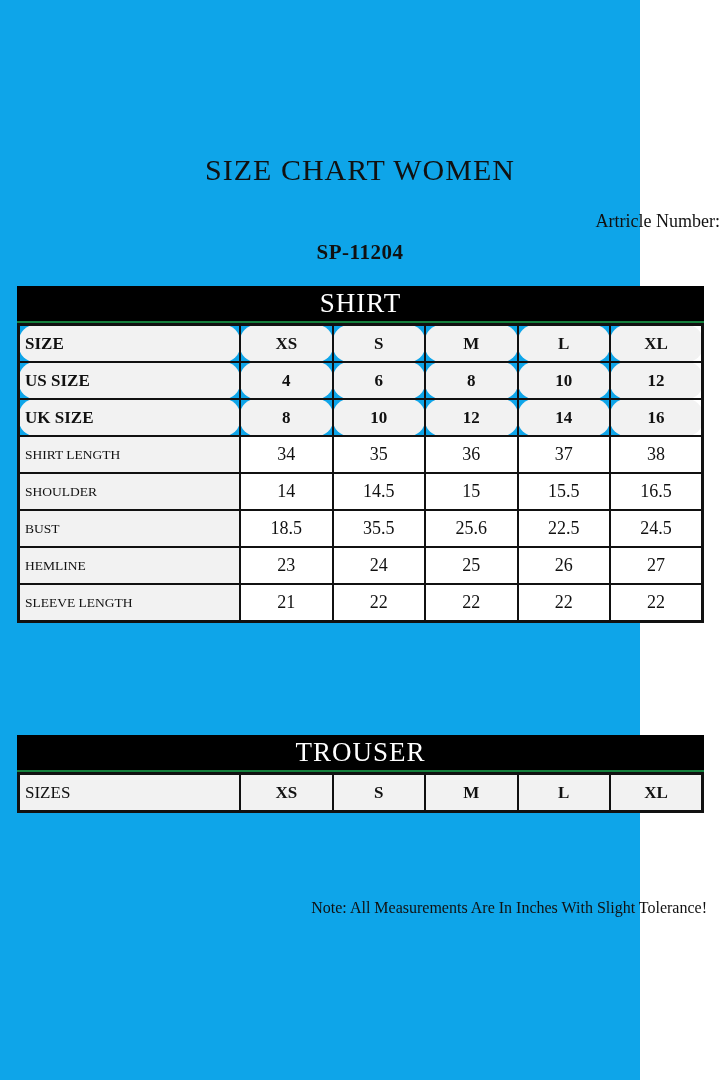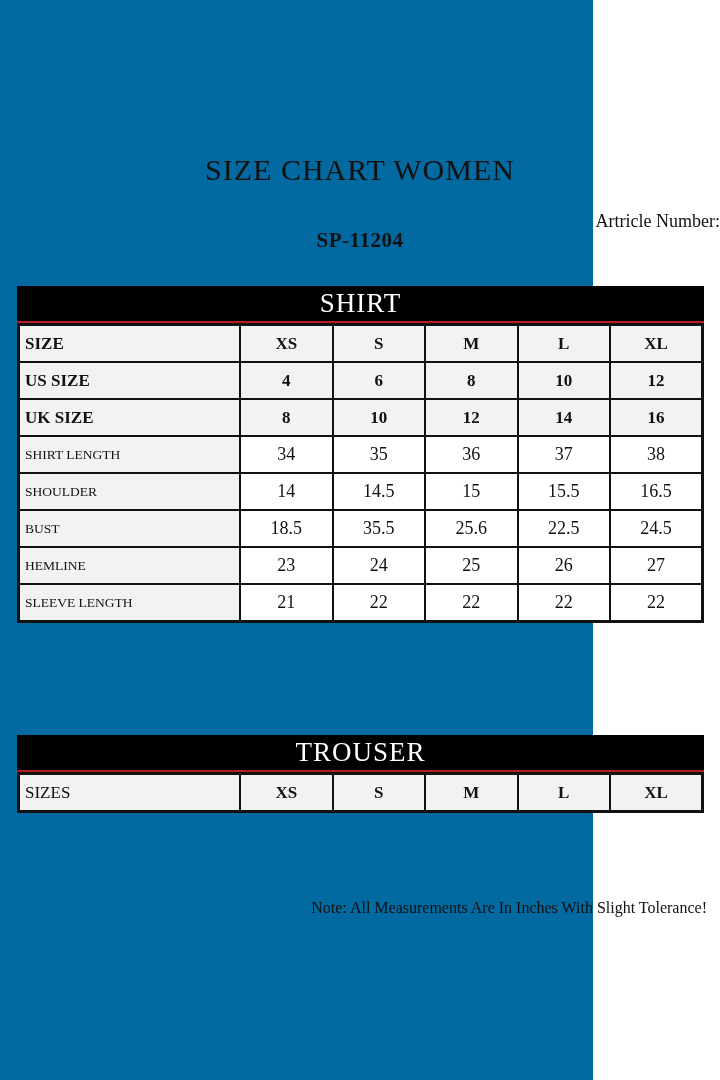--- a/index.html
+++ b/index.html
@@ -8,62 +8,62 @@
     --label-bg:#f2f2f2;
     --border:#111111;
     --text:#111111;
   }
   html,body{margin:0;padding:0;}
   body{
     width:720px;height:1080px;background:#ffffff;
     font-family:"Liberation Serif", serif;color:var(--text);
     overflow:hidden;
   }
-  .page{position:relative;width:593px;height:1080px;background:#0369a1;}
+  .page{position:relative;width:593px;height:1080px;background:#0ea5e9;padding-left:47px;}
 
   .doc-title{
     position:absolute;top:153px;left:0;width:720px;
     text-align:center;font-size:30px;letter-spacing:1px;
     font-weight:400;
   }
   .article-label{
     position:absolute;top:211px;left:0;width:720px;
     text-align:right;font-size:18px;
   }
   .article-number{
-    position:absolute;top:228px;left:0;width:720px;
+    position:absolute;top:240px;left:0;width:720px;
     text-align:center;font-size:21px;font-weight:bold;letter-spacing:.5px;
   }
 
   .size-table-wrap{position:absolute;left:17px;width:687px;}
   .shirt-wrap{top:286px;}
   .trouser-wrap{top:735px;}
 
   .table-title-bar{
     background:var(--header-bg);color:var(--header-text);
     text-align:center;font-size:27px;height:35px;line-height:35px;
-    letter-spacing:1px;border-bottom:2px solid #b91c1c;
+    letter-spacing:1px;border-bottom:2px solid #15803d;
   }
 
   table.size-table{
     width:100%;border-collapse:collapse;table-layout:fixed;
     border:3px solid var(--border);
   }
   table.size-table td{
     border:2px solid var(--border);
     height:33px;overflow:hidden;white-space:nowrap;
   }
   col.c-label{width:32.4%;}
   col.c-val{width:13.52%;}
 
   td.label-cell{text-align:left;padding-left:5px;}
   td.value-cell{text-align:center;}
 
   
-  tr.row-size td{background:var(--label-bg);font-weight:bold;font-size:17px;}
+  tr.row-size td{background:var(--label-bg);font-weight:bold;font-size:17px;border-radius:16px;}
   
   tr.row-size-head td{background:var(--label-bg);font-weight:bold;font-size:17px;}
   tr.row-size-head td.label-cell{font-weight:400;font-size:17px;}
   
   tr.row-measure td.label-cell{background:var(--label-bg);font-size:13.5px;font-weight:400;}
   tr.row-measure td.value-cell{background:#ffffff;font-size:18px;font-weight:400;}
 
   .note{
     position:absolute;top:899px;left:17px;width:690px;
     font-size:16px;text-align:right;

